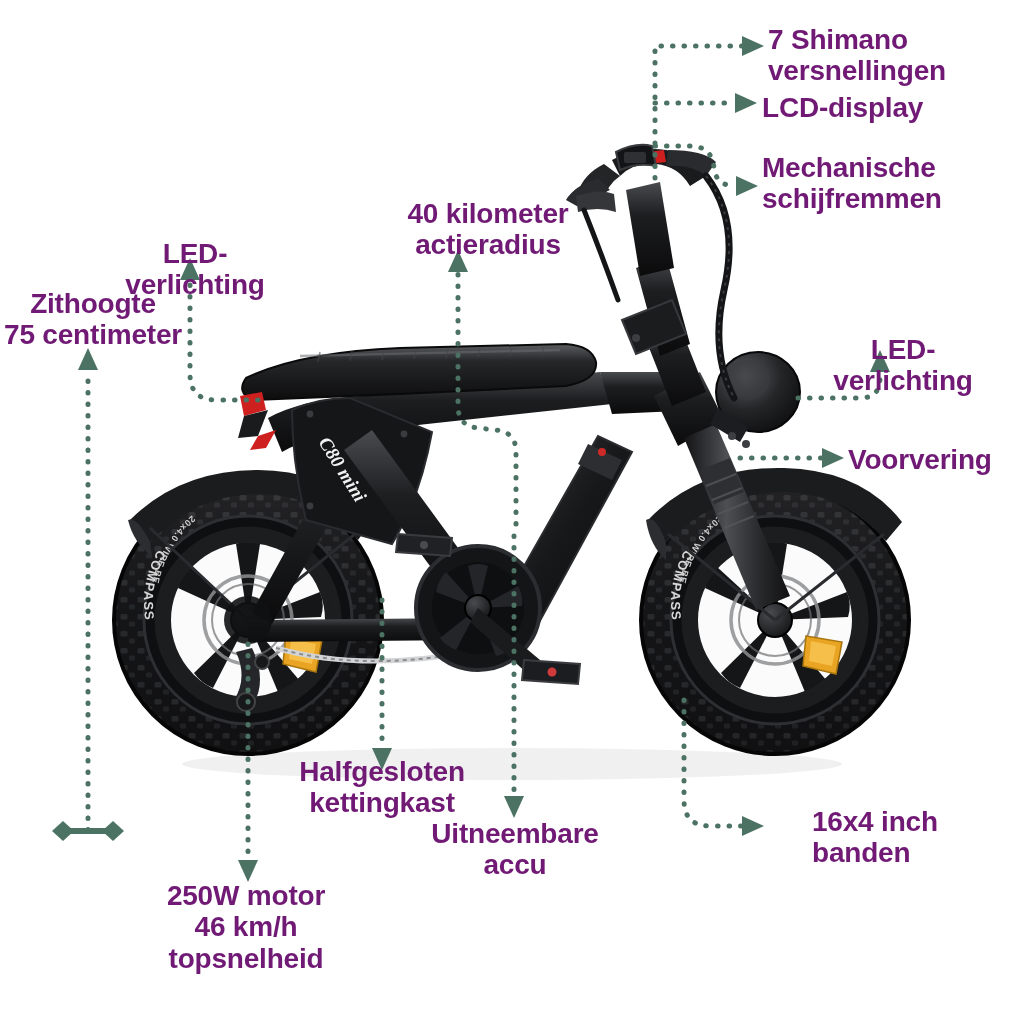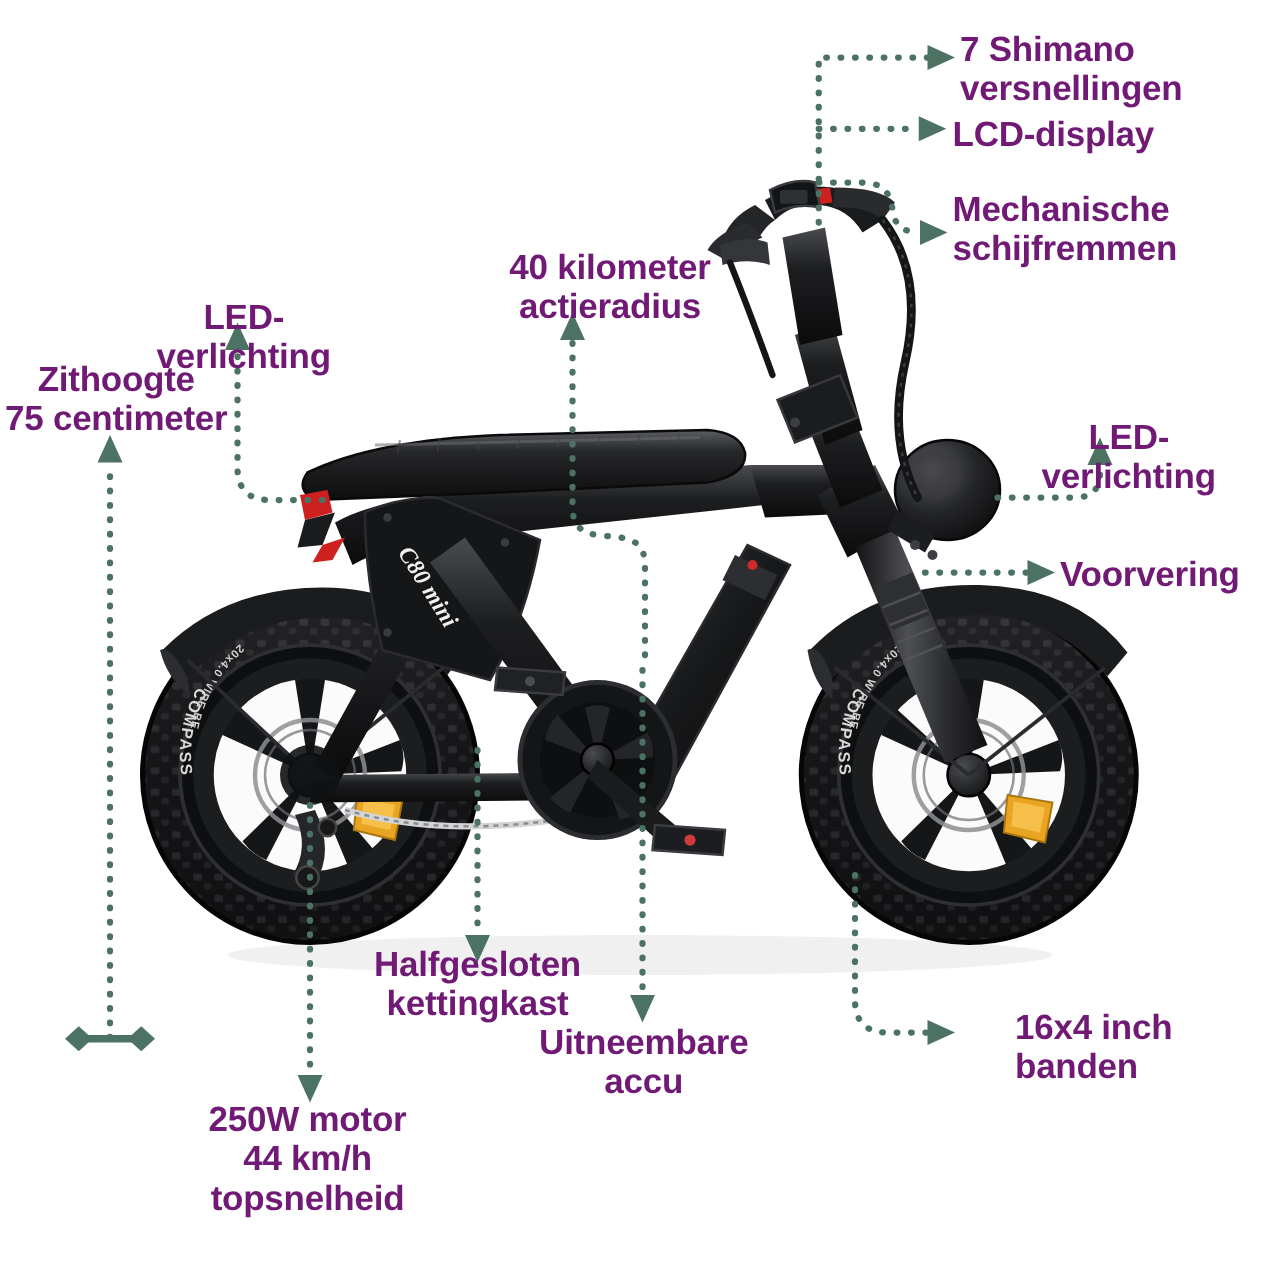--- a/index.html
+++ b/index.html
@@ -355,15 +355,15 @@
   <div class="label ta-c" style="left:292px;top:756px;width:180px;">Halfgesloten
 kettingkast</div>
 
   <div class="label ta-c" style="left:430px;top:818px;width:170px;">Uitneembare
 accu</div>
 
   <div class="label ta-l" style="left:768px;top:806px;width:180px;margin-left:44px;">16x4 inch
 banden</div>
 
   <div class="label ta-c" style="left:118px;top:880px;width:256px;">250W motor
-44 km/h topsnelheid</div>
+46 km/h topsnelheid</div>
 
 </div>
 
 </body></html>

